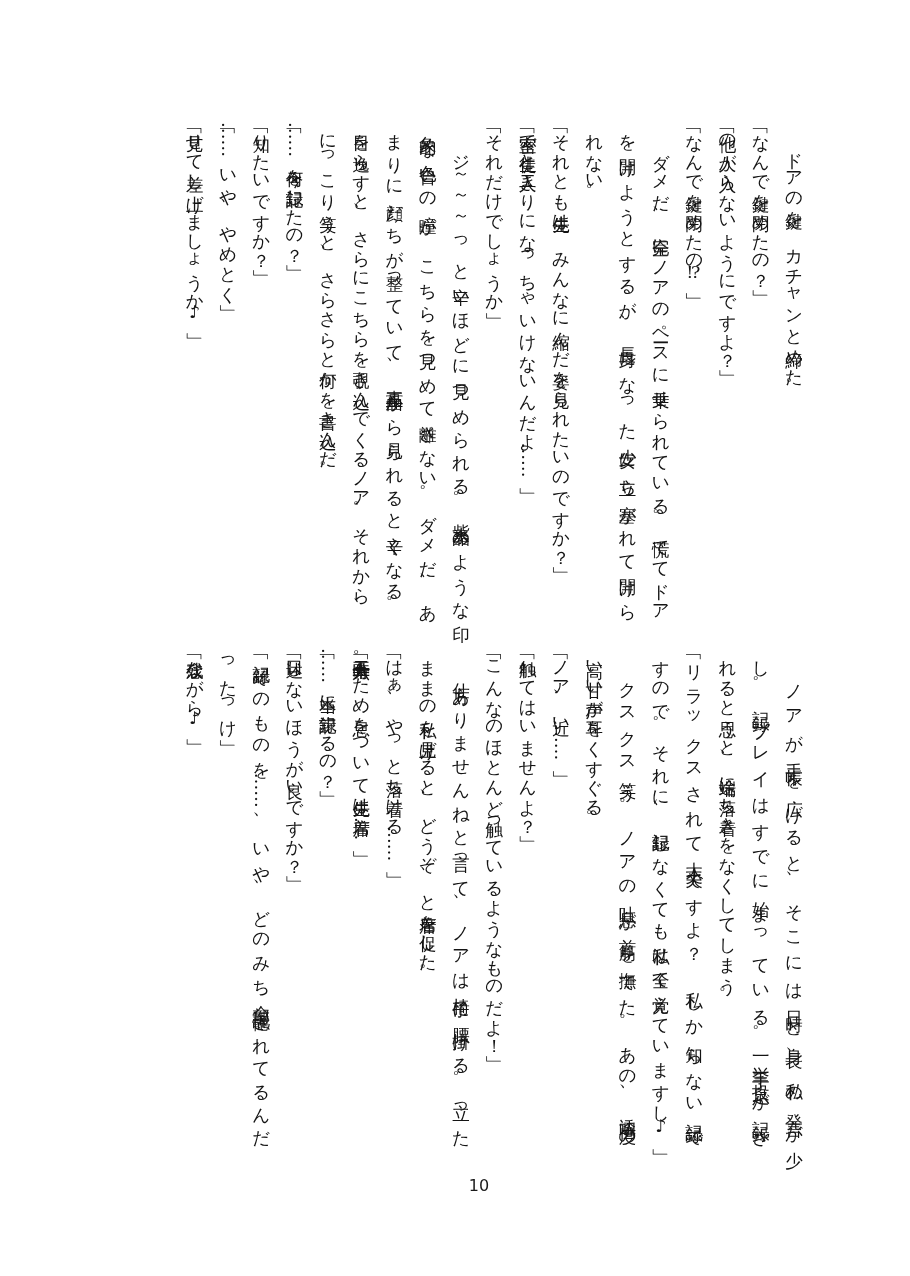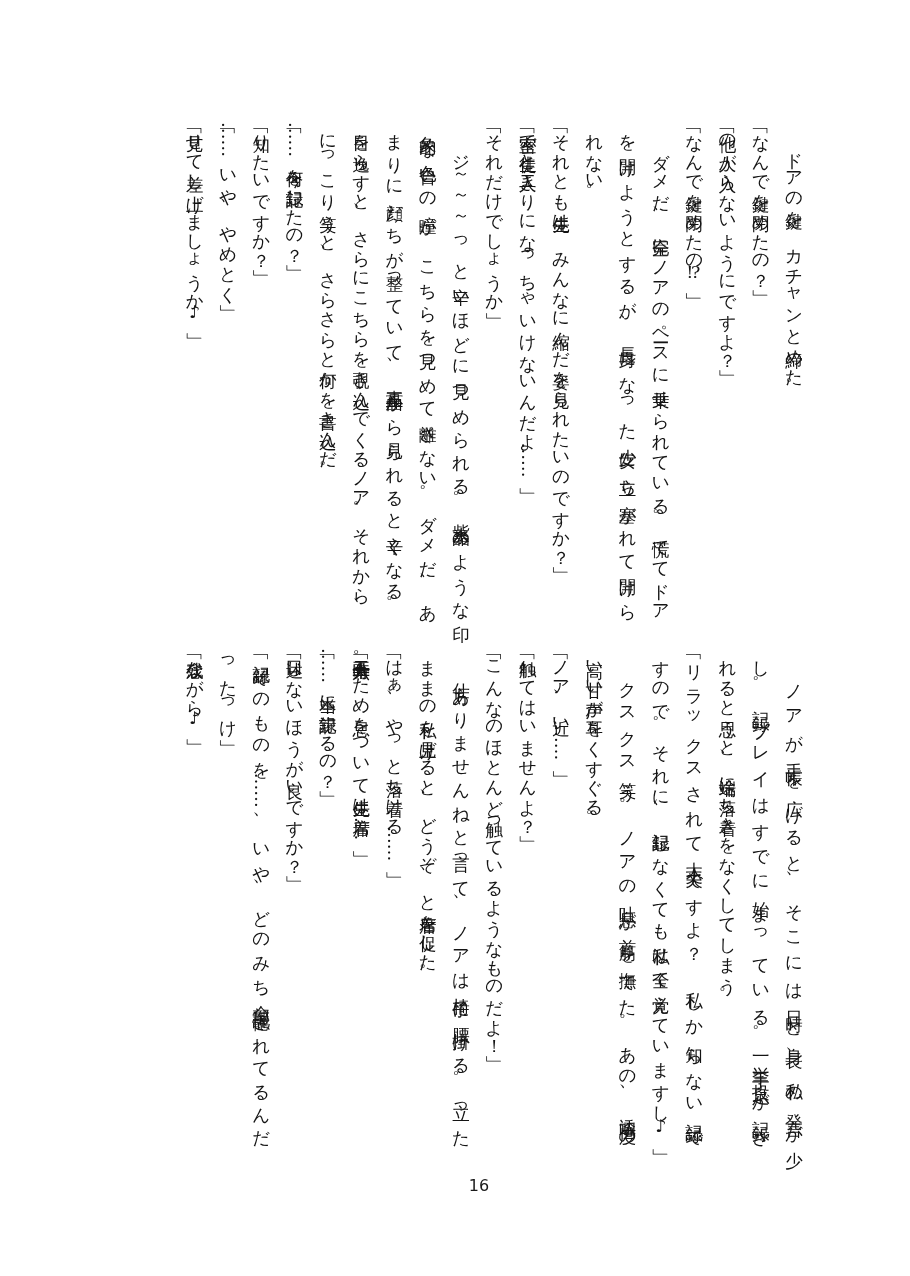--- a/index.html
+++ b/index.html
@@ -84,13 +84,13 @@
   <p class="col">ままの私を見上げると、どうぞ、と着席を促した。</p>
   <p class="col">「はぁ、やっと落ち着ける……」</p>
   <p class="col">「十六時五十二分。ため息をついて先生は着席……」</p>
   <p class="col">「……本当に記録するの？」</p>
   <p class="col">「口述しないほうが良いですか？」</p>
   <p class="col jf">「記録そのものを……、いや、どのみち全部記憶されてるんだ</p>
   <p class="col">ったっけ」</p>
   <p class="col">「残念ながら♪」</p>
 </div>
 
-<div class="page-number">16</div>
+<div class="page-number">10</div>
 
 </body></html>

